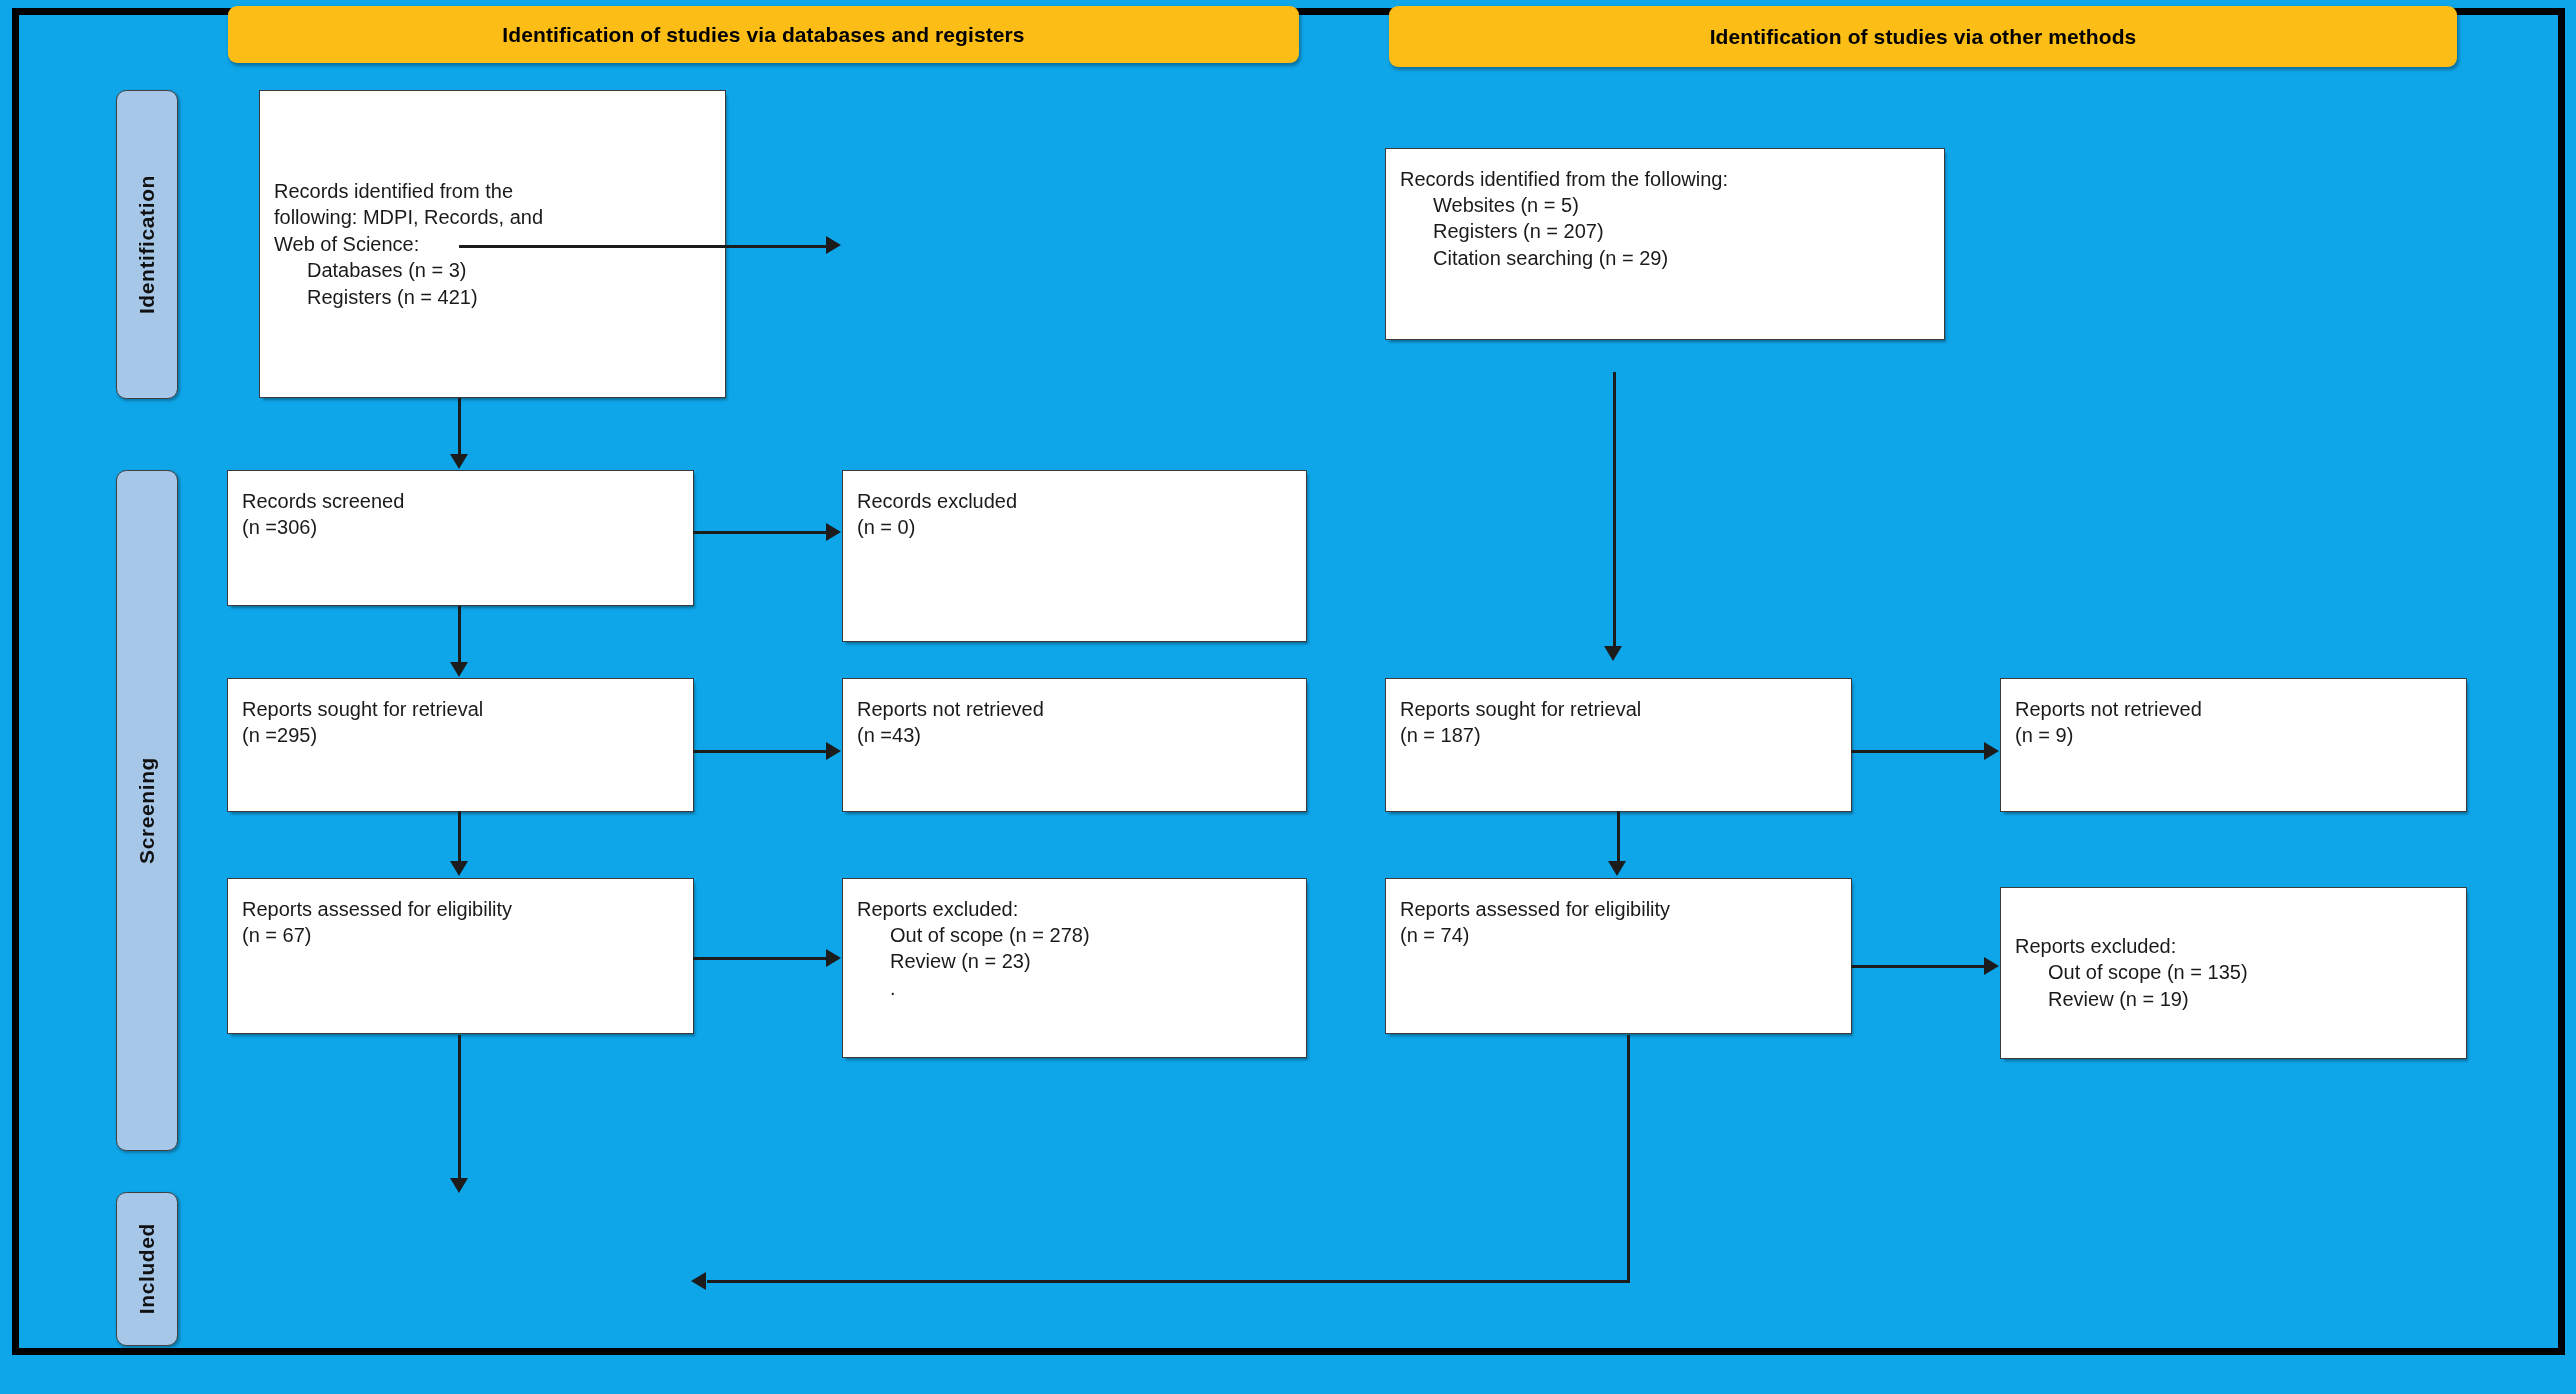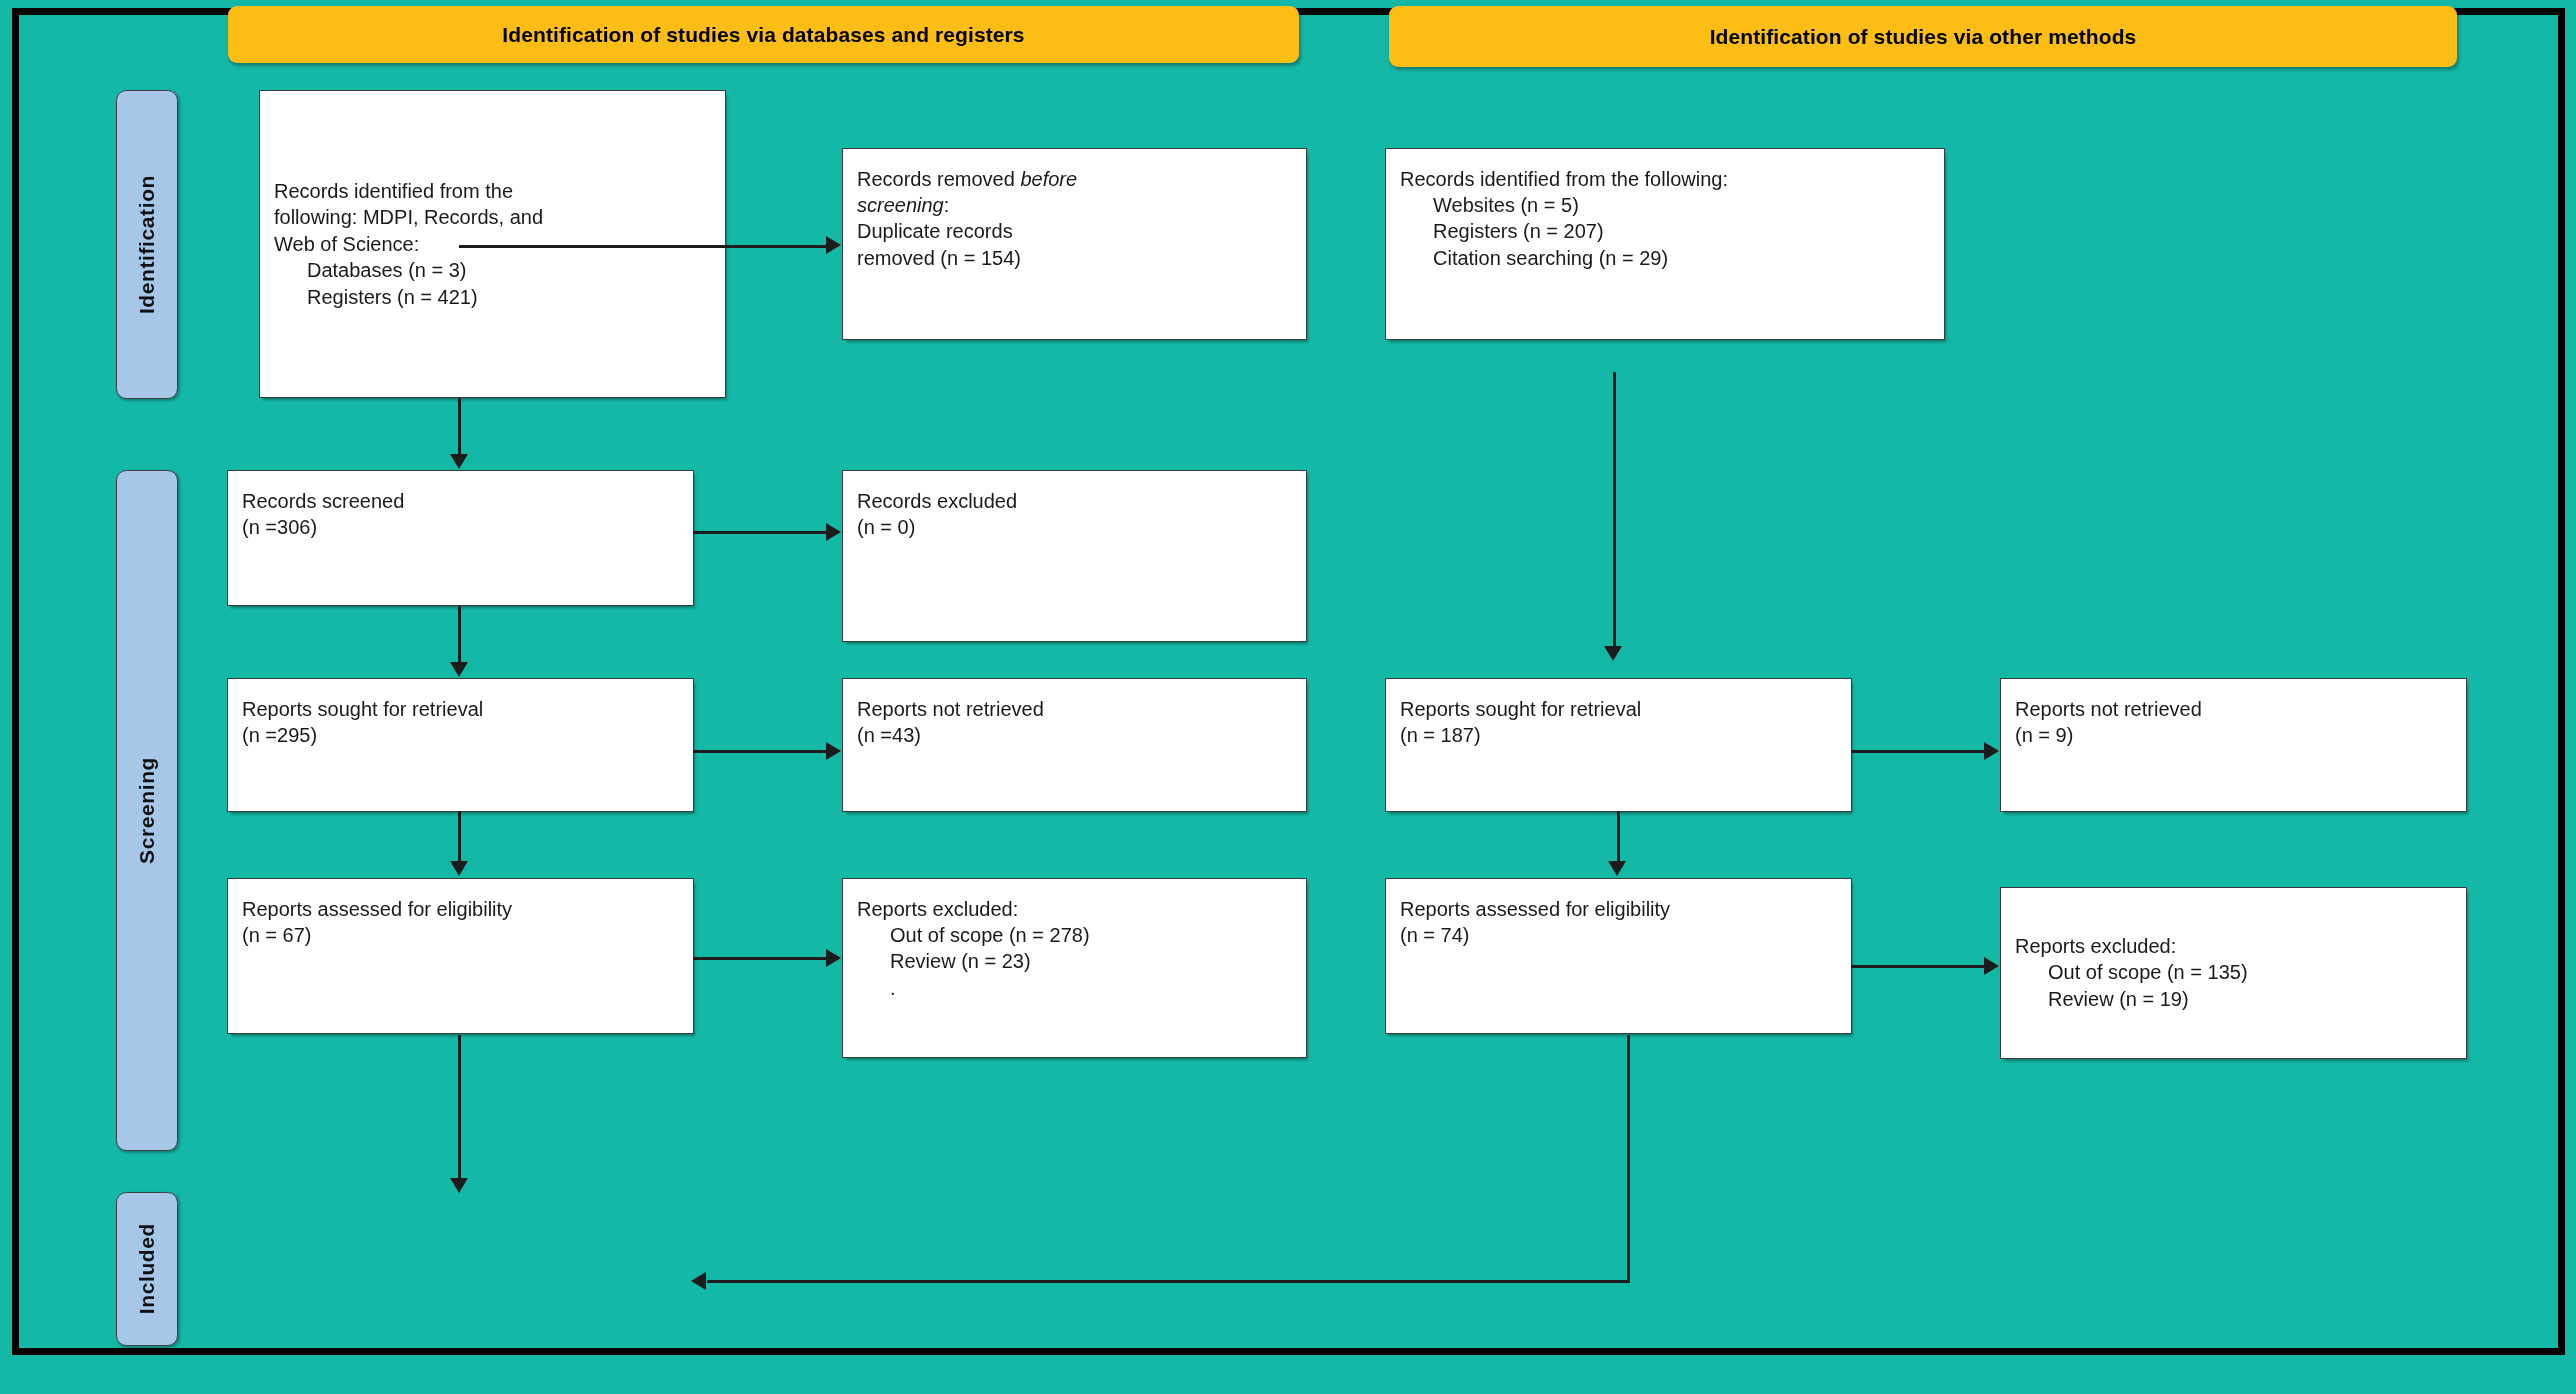--- a/index.html
+++ b/index.html
@@ -9,21 +9,21 @@
     background: #ffffff;
   }
   body {
     font-family: "Liberation Sans", sans-serif;
   }
 
   #canvas {
     position: relative;
     width: 2576px;
     height: 1395px;
-    background: #14b8a6;
+    background: #0ea5e9;
     overflow: hidden;
   }
 
   
   #outer-frame {
     position: absolute;
     left: 11.6px;
     top: 7.7px;
     width: 2553px;
     height: 1347px;
@@ -152,23 +152,20 @@
   </div>
 
   <div class="stage-tab" style="left:116px; top:1192px; width:62px; height:154px;">
     <span>Included</span>
   </div>
 
   <div class="flow-box" style="left:227px; top:90px; width:467px; height:308px;margin-left:32px;">
     <div class="box-text v-mid"><span>Records identified from the</span><br><span>following: MDPI, Records, and</span><br><span>Web of Science:</span><br><span class="indent1">Databases (n = 3)</span><span class="indent1">Registers (n = 421)</span></div>
   </div>
 
-  <div class="flow-box" style="left:842px; top:148px; width:465px; height:192px;">
-    <div class="box-text v-top"><span>Records removed </span><span class="ital">before</span><br><span class="ital">screening</span><span>:</span><br><span>Duplicate records</span><br><span>removed (n = 154)</span></div>
-  </div>
 
   <div class="flow-box" style="left:227px; top:470px; width:467px; height:136px;">
     <div class="box-text v-top"><span>Records screened</span><br><span>(n =306)</span></div>
   </div>
 
   <div class="flow-box" style="left:842px; top:470px; width:465px; height:172px;">
     <div class="box-text v-top"><span>Records excluded</span><br><span>(n = 0)</span></div>
   </div>
 
   <div class="flow-box" style="left:227px; top:678px; width:467px; height:134px;">

